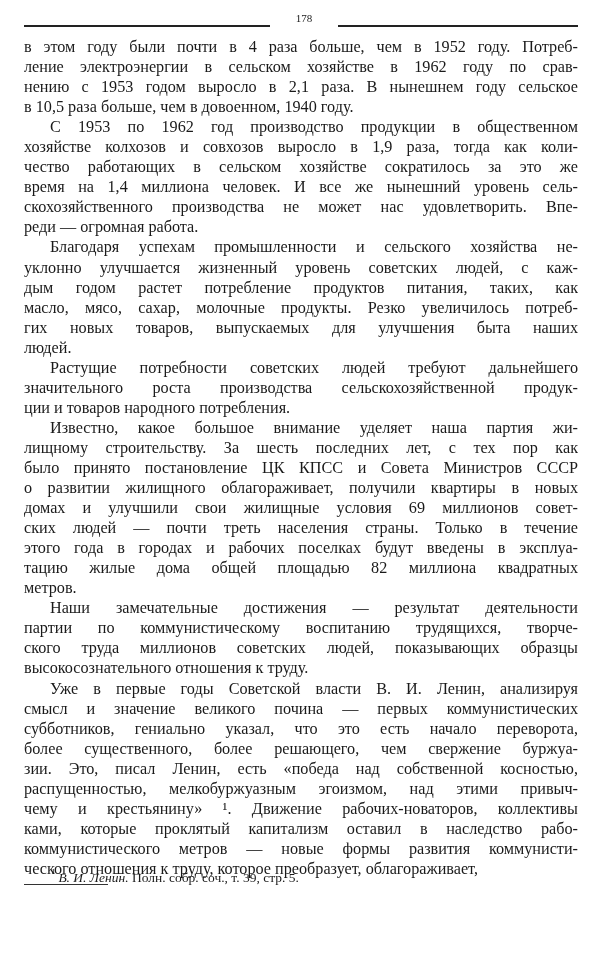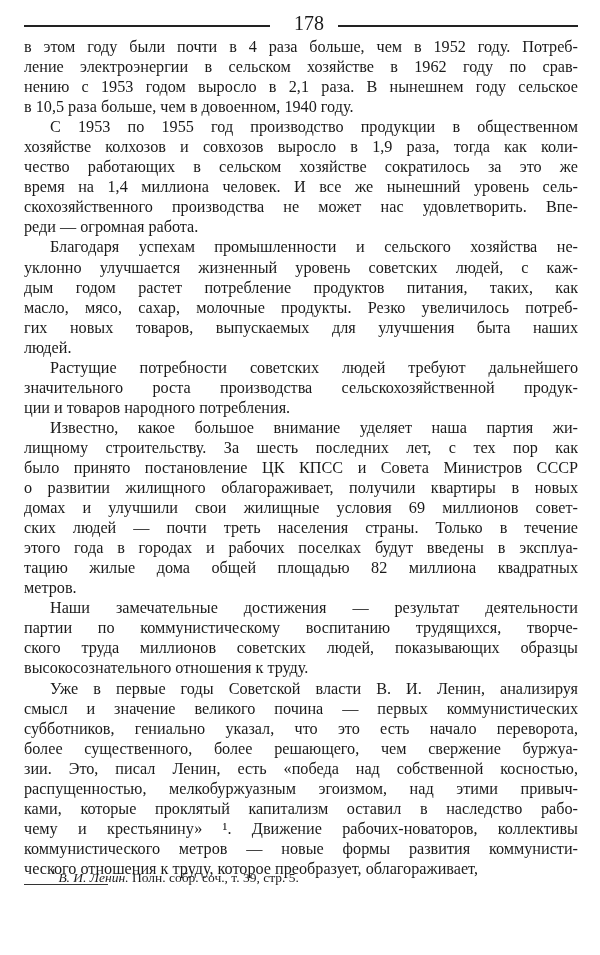--- a/index.html
+++ b/index.html
@@ -1,21 +1,21 @@
 <!DOCTYPE html>
 <html><head>
 <meta charset="utf-8">
 <style>
   html, body { margin:0; padding:0; background:#ffffff; }
   body { width:600px; height:955px; position:relative; overflow:hidden; color:#1a1a1a;
          font-family:"Liberation Serif","DejaVu Serif",serif; }
   .header { position:absolute; top:11px; left:24px; width:554px; height:20px; }
   .rule-l { position:absolute; left:0; top:14px; width:246px; height:1.5px; background:#222; }
   .rule-r { position:absolute; right:0; top:14px; width:240px; height:1.5px; background:#222; }
-  .pnum { position:absolute; left:260px; top:1px; width:40px; text-align:right; font-size:20px; }
+  .pnum { position:absolute; left:260px; top:1px; width:40px; text-align:center; font-size:11px; }
   .body { position:absolute; top:37px; left:24px; width:554px; }
   .line { height:20.05px; line-height:20px; font-size:16.2px; white-space:nowrap;
           text-align:justify; text-align-last:justify; overflow:hidden; }
   .line.last { text-align-last:left; }
   .line.indent { padding-left:26px; }
   .fn-rule { position:absolute; top:884px; left:24px; width:84px; height:1px; background:#333; }
   .footnote { position:absolute; top:870px; left:52px; font-size:13.5px; white-space:nowrap; }
   .footnote .auth { font-style:italic; }
   sup { font-size:10px; vertical-align:top; position:relative; top:-3px; }
 </style>
@@ -29,21 +29,21 @@
 </div>
 
 <div class="body" id="body">
     <div>
       <div class="line">в этом году были почти в 4 раза больше, чем в 1952 году. Потреб-</div>
       <div class="line">ление электроэнергии в сельском хозяйстве в 1962 году по срав-</div>
       <div class="line">нению с 1953 годом выросло в 2,1 раза. В нынешнем году сельское</div>
       <div class="line last">в 10,5 раза больше, чем в довоенном, 1940 году.</div>
     </div>
     <div>
-      <div class="line indent">С 1953 по 1955 год производство продукции в общественном</div>
+      <div class="line indent">С 1953 по 1962 год производство продукции в общественном</div>
       <div class="line">хозяйстве колхозов и совхозов выросло в 1,9 раза, тогда как коли-</div>
       <div class="line">чество работающих в сельском хозяйстве сократилось за это же</div>
       <div class="line">время на 1,4 миллиона человек. И все же нынешний уровень сель-</div>
       <div class="line">скохозяйственного производства не может нас удовлетворить. Впе-</div>
       <div class="line last">реди — огромная работа.</div>
     </div>
     <div>
       <div class="line indent">Благодаря успехам промышленности и сельского хозяйства не-</div>
       <div class="line">уклонно улучшается жизненный уровень советских людей, с каж-</div>
       <div class="line">дым годом растет потребление продуктов питания, таких, как</div>
@@ -73,22 +73,22 @@
       <div class="line">ского труда миллионов советских людей, показывающих образцы</div>
       <div class="line last">высокосознательного отношения к труду.</div>
     </div>
     <div>
       <div class="line indent">Уже в первые годы Советской власти В. И. Ленин, анализируя</div>
       <div class="line">смысл и значение великого почина — первых коммунистических</div>
       <div class="line">субботников, гениально указал, что это есть начало переворота,</div>
       <div class="line">более существенного, более решающего, чем свержение буржуа-</div>
       <div class="line">зии. Это, писал Ленин, есть «победа над собственной косностью,</div>
       <div class="line">распущенностью, мелкобуржуазным эгоизмом, над этими привыч-</div>
+      <div class="line">чему и крестьянину» ¹. Движение рабочих-новаторов, коллективы</div>
       <div class="line">ками, которые проклятый капитализм оставил в наследство рабо-</div>
-      <div class="line">чему и крестьянину» ¹. Движение рабочих-новаторов, коллективы</div>
       <div class="line">коммунистического метров — новые формы развития коммунисти-</div>
       <div class="line last">ческого отношения к труду, которое преобразует, облагораживает,</div>
     </div>
   </div>
 
 <div class="fn-rule"></div>
 <div class="footnote">
   <sup>¹</sup>
   <span class="auth">В. И. Ленин.</span>
   <span>Полн. собр. соч., т. 39, стр. 5.</span>

